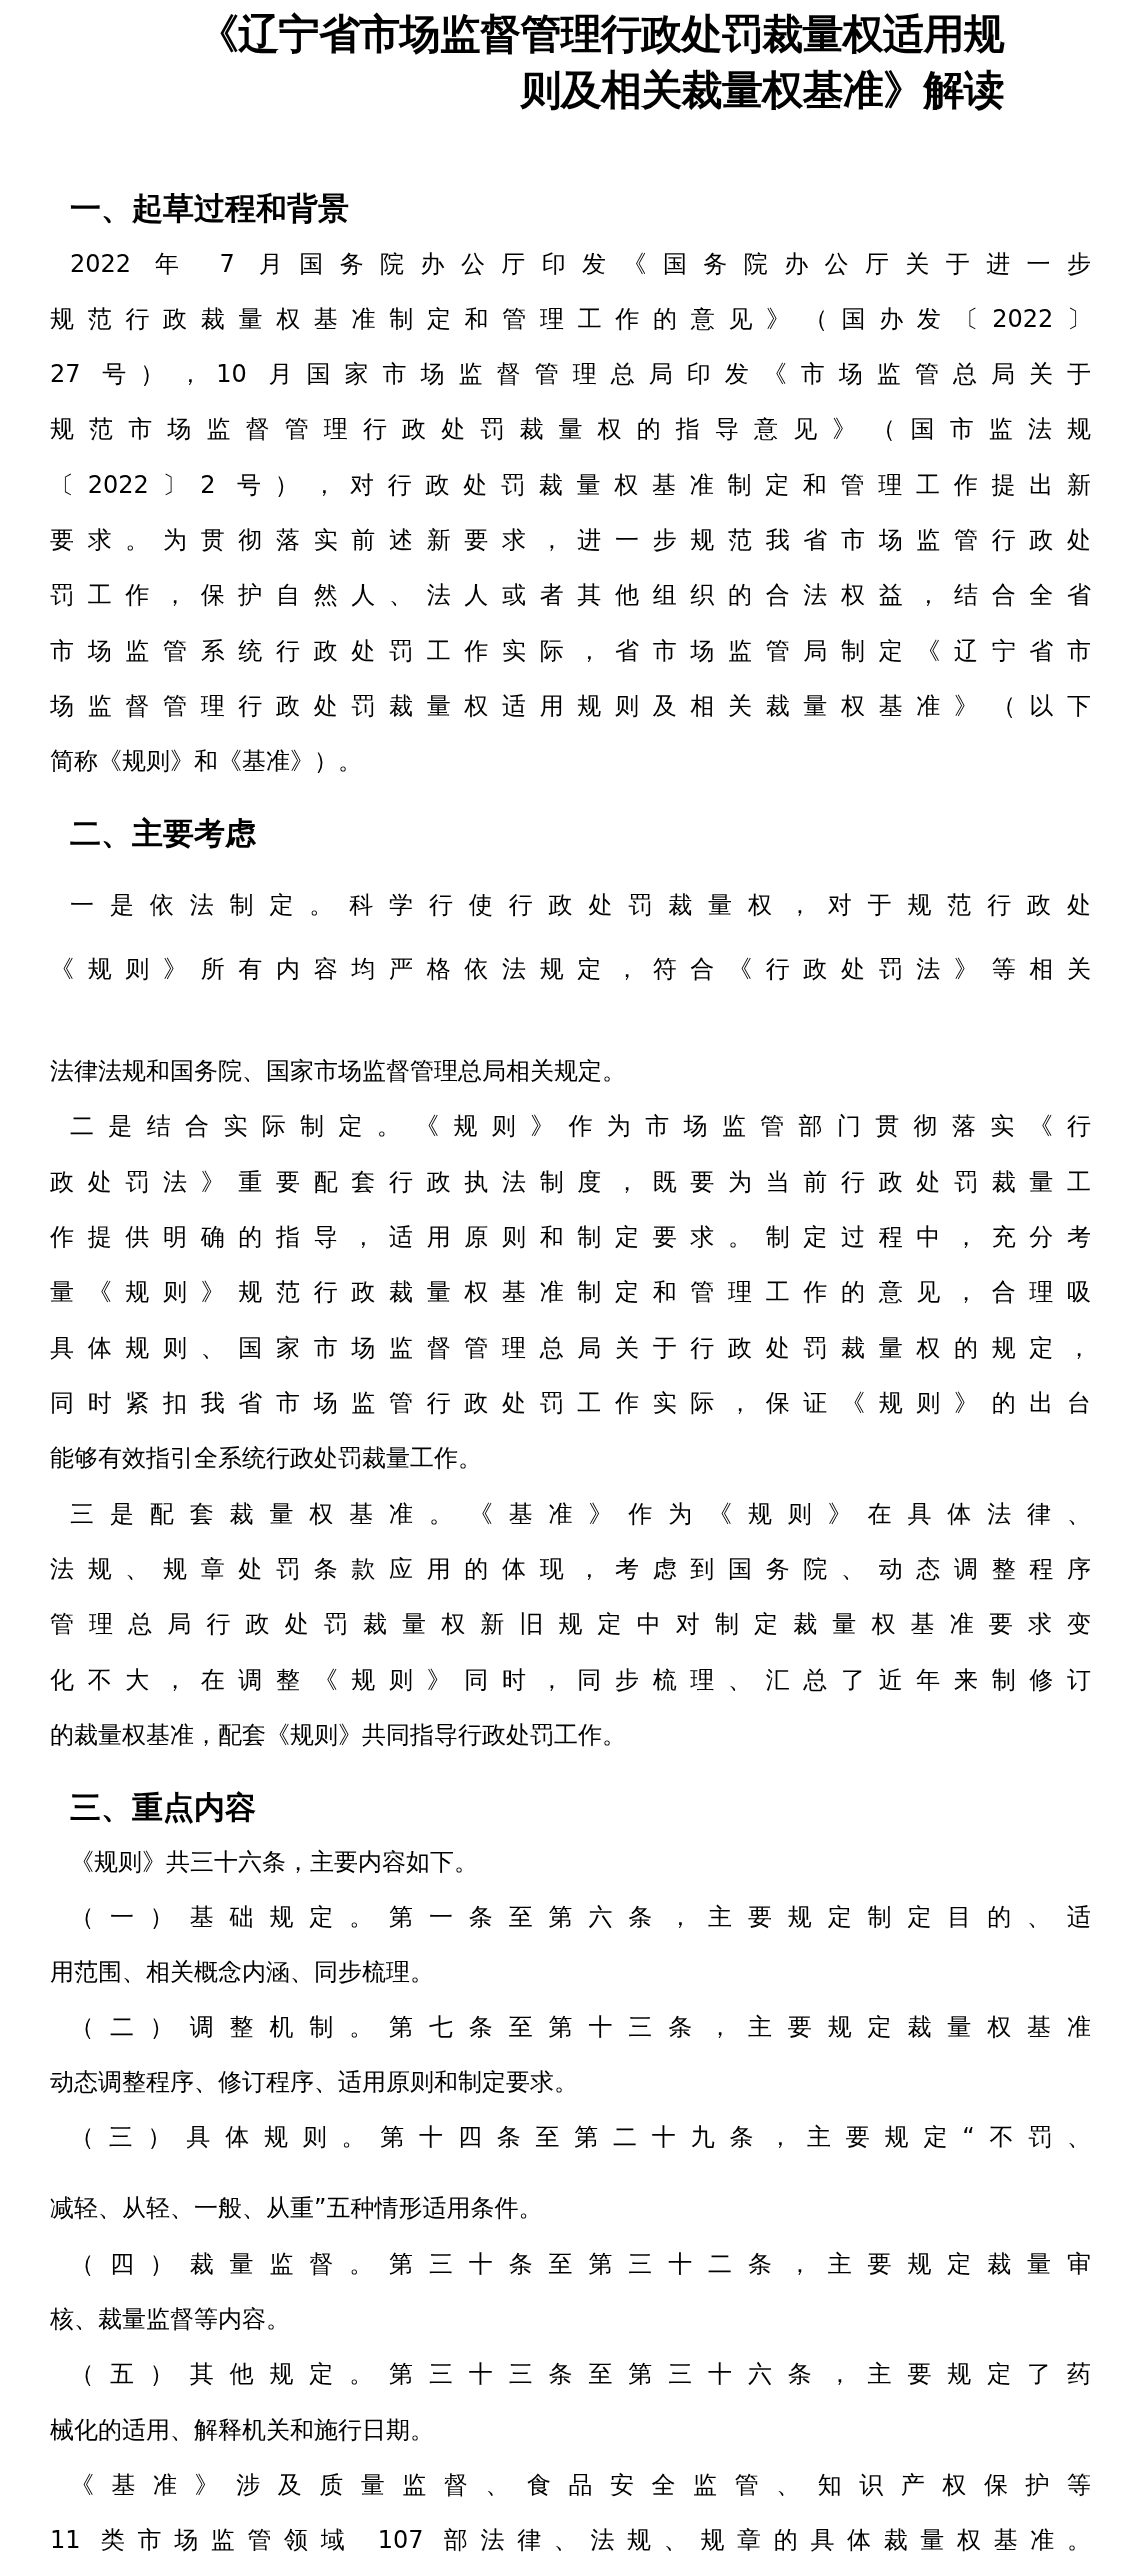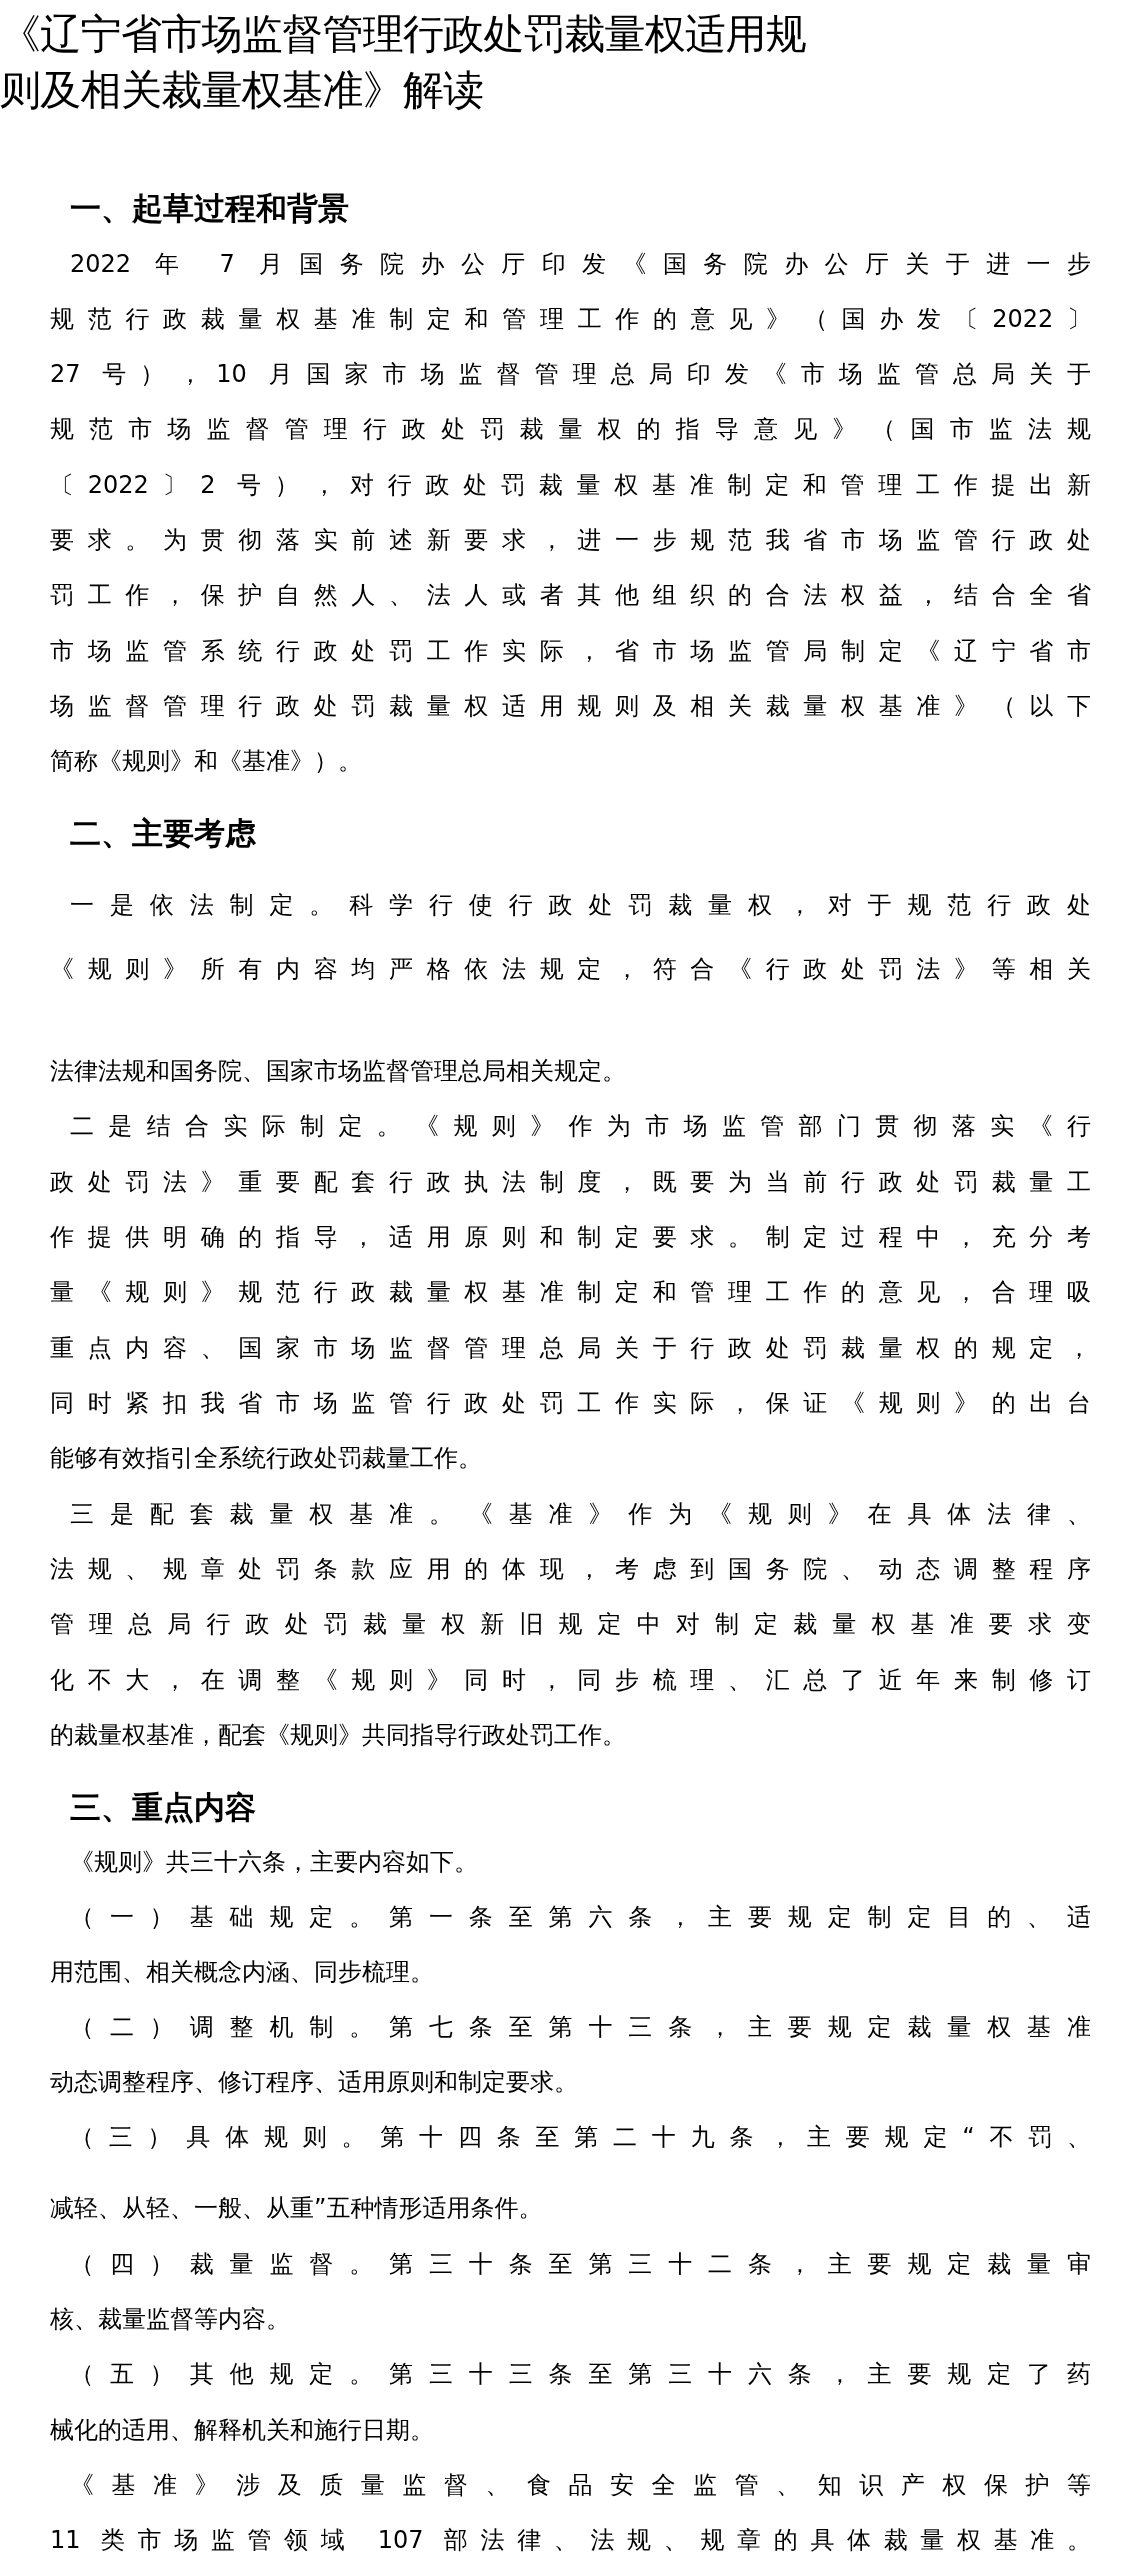--- a/index.html
+++ b/index.html
@@ -1,21 +1,21 @@
 <!DOCTYPE html>
 <html style="font-size:11.4px"><head>
 <meta charset="utf-8">
 <style>
   html, body { margin: 0; padding: 0; background: #ffffff; }
   body { width: 1135px; height: 2576px; overflow: hidden; position: relative; color: #000; }
   .page { position: absolute; left: 0; top: 0; width: 1135px; height: 2576px; background: #fff; }
   .title {
-    position: absolute; left: 0; width: 1004px; text-align: left;
+    position: absolute; left: 0; width: 1004px; text-align: right;
     font-family: "DejaVu Serif", "Liberation Serif", serif;
-    font-weight: normal; font-size: 41px; letter-spacing: -0.7px; line-height: 57px;
+    font-weight: bold; font-size: 41px; letter-spacing: -0.7px; line-height: 57px;
   }
   .title.l1 { top: 5.7px; }
   .title.l2 { top: 62px; }
   .line {
     position: absolute; left: 50px; width: 1041px;
     font-family: "DejaVu Sans", "Liberation Sans", sans-serif;
     font-size: 24px; line-height: 40px; white-space: nowrap;
     text-align: justify; text-align-last: justify;
   }
   .line.last { text-align-last: left; }
@@ -46,21 +46,21 @@
   <div class="line last" style="top:741px">简称《规则》和《基准》）。</div>
 
   <div class="heading" style="top:813px">二、主要考虑</div>
   <div class="line indent" style="top:885px">一是依法制定。科学行使行政处罚裁量权，对于规范行政处</div>
   <div class="line" style="top:949px">《规则》所有内容均严格依法规定，符合《行政处罚法》等相关</div>
   <div class="line last" style="top:1051px">法律法规和国务院、国家市场监督管理总局相关规定。</div>
   <div class="line indent" style="top:1106px">二是结合实际制定。《规则》作为市场监管部门贯彻落实《行</div>
   <div class="line" style="top:1162px">政处罚法》重要配套行政执法制度，既要为当前行政处罚裁量工</div>
   <div class="line" style="top:1217px">作提供明确的指导，适用原则和制定要求。制定过程中，充分考</div>
   <div class="line" style="top:1272px">量《规则》规范行政裁量权基准制定和管理工作的意见，合理吸</div>
-  <div class="line" style="top:1328px">重点内容、国家市场监督管理总局关于行政处罚裁量权的规定，</div>
+  <div class="line" style="top:1328px">具体规则、国家市场监督管理总局关于行政处罚裁量权的规定，</div>
   <div class="line" style="top:1383px">同时紧扣我省市场监管行政处罚工作实际，保证《规则》的出台</div>
   <div class="line last" style="top:1438px">能够有效指引全系统行政处罚裁量工作。</div>
   <div class="line indent" style="top:1494px">三是配套裁量权基准。《基准》作为《规则》在具体法律、</div>
   <div class="line" style="top:1549px">法规、规章处罚条款应用的体现，考虑到国务院、动态调整程序</div>
   <div class="line" style="top:1604px">管理总局行政处罚裁量权新旧规定中对制定裁量权基准要求变</div>
   <div class="line" style="top:1660px">化不大，在调整《规则》同时，同步梳理、汇总了近年来制修订</div>
   <div class="line last" style="top:1715px">的裁量权基准，配套《规则》共同指导行政处罚工作。</div>
 
   <div class="heading" style="top:1787px">三、重点内容</div>
   <div class="line indent last" style="top:1842px">《规则》共三十六条，主要内容如下。</div>

